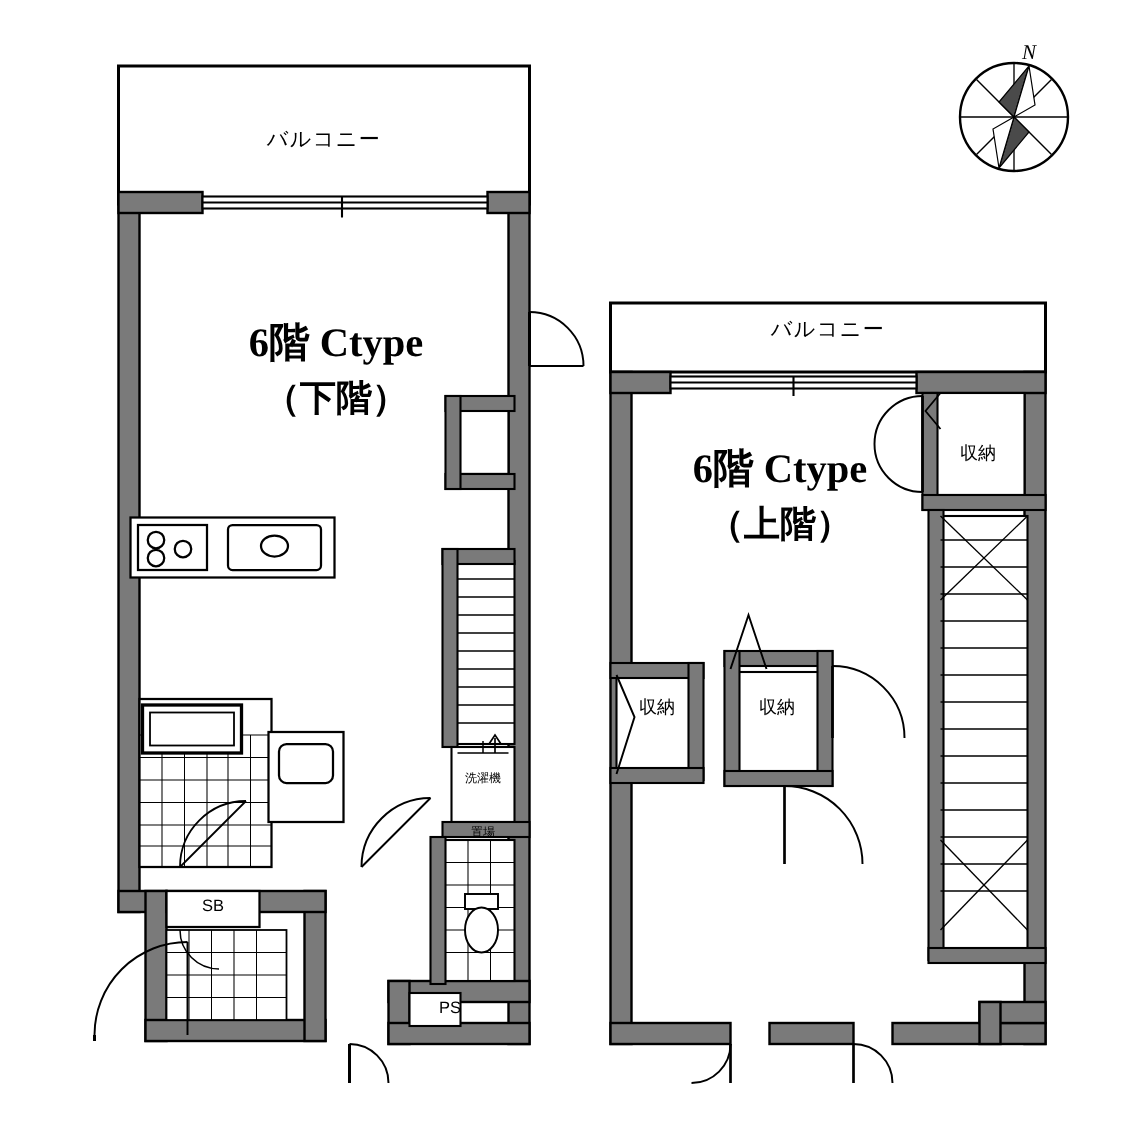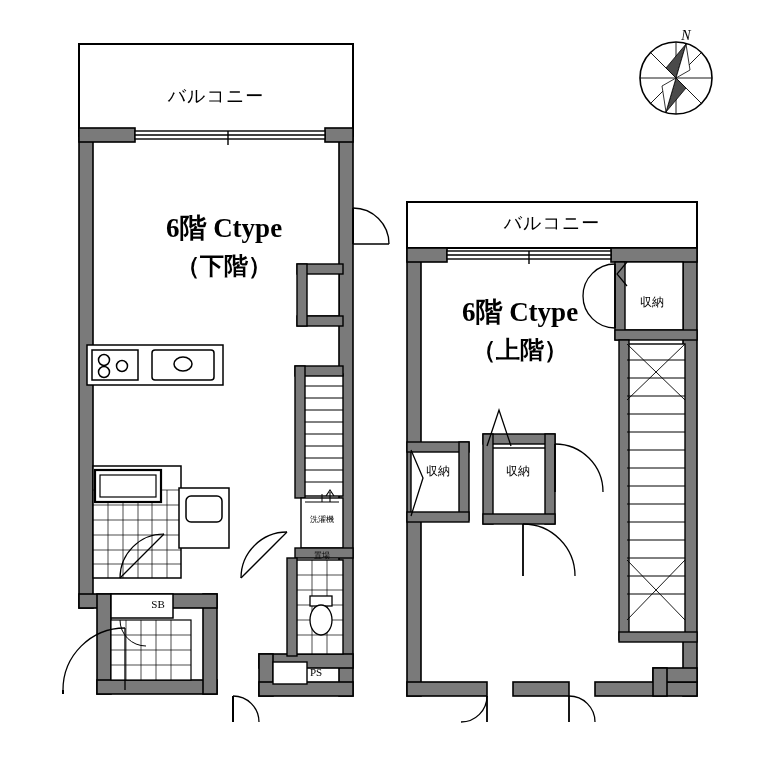--- a/index.html
+++ b/index.html
@@ -33,36 +33,35 @@
     font-weight: bold;
     font-size: 27px;
   }
   .unit-sub {
     font-family: "Liberation Serif", serif;
     font-weight: bold;
     font-size: 24px;
   }
   .room-label {
     font-family: Liberation Serif, serif;
-    font-size: 18px;
+    font-size: 14px;
     letter-spacing: 1px;
   }
   .small-label {
     font-family: Liberation Serif, serif;
     font-size: 12px;
   }
   .tiny-label {
     font-family: Liberation Mono, monospace;
     font-size: 8px;
     line-height: 1.05;
   }
   .mini-label {
-    font-family: Liberation Serif, serif;
+    font-family: Liberation Sans, sans-serif;
     font-size: 11px;
-    padding-left: 16px;
   }
   .compass-n {
     font-family: "Liberation Serif", serif;
     font-style: italic;
     font-size: 14px;
   }
 </style>
 </head>
 <body>
 

